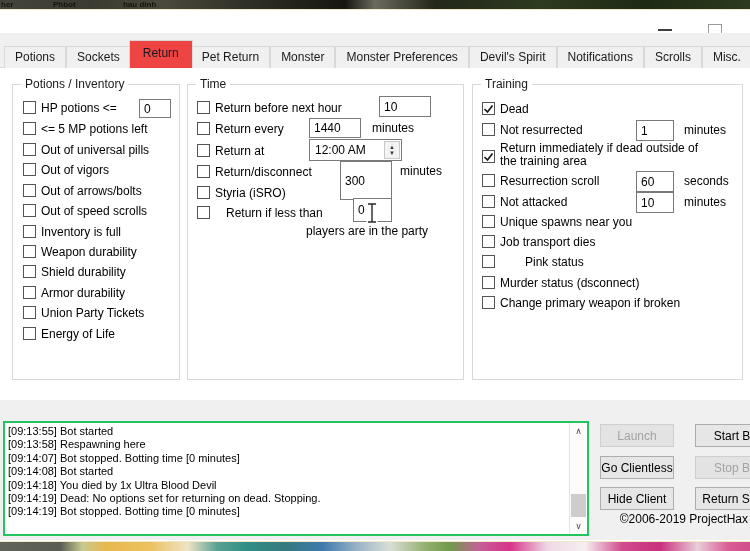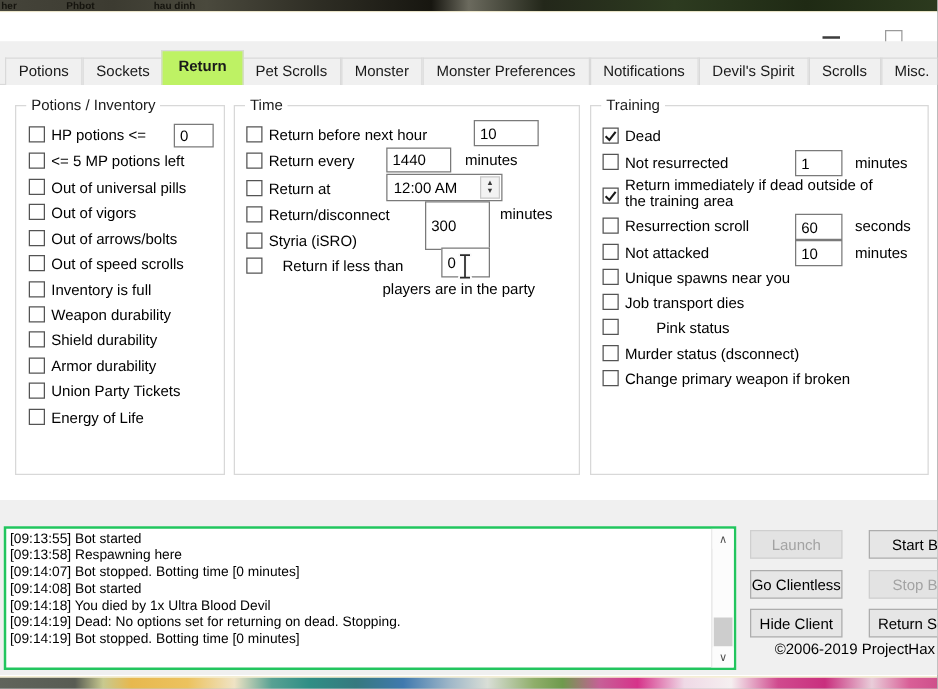--- a/index.html
+++ b/index.html
@@ -21,22 +21,22 @@
   .min-btn{position:absolute;left:650px;top:10px;width:30px;height:23px;}
   .min-glyph{position:absolute;left:8px;top:9px;width:14px;height:2px;background:#3d3d3d;}
   .max-btn{position:absolute;left:700px;top:10px;width:30px;height:23px;}
   .max-glyph{position:absolute;left:8px;top:4px;width:12px;height:12px;border:1px solid #9a9a9a;background:#fff;}
 
   .tabstrip-bg{position:absolute;left:0;top:33px;width:750px;height:34px;background:#f0f0f0;}
   .tabline{position:absolute;left:0;top:67px;width:750px;height:1px;background:#d9d9d9;}
   .tabbar{position:absolute;left:4px;top:40px;height:28px;display:flex;align-items:flex-end;z-index:2;}
   .tab{height:21px;line-height:21px;padding:0 10px;font-size:12px;background:#f0f0f0;
        border:1px solid #d9d9d9;border-bottom:none;white-space:nowrap;color:#1a1a1a;}
-  .tab.selected{height:27px;line-height:25px;background:#bef264;position:relative;z-index:3;
-       margin:0 -2px;padding:0 13px;border-color:#d9d9d9;font-weight:bold;}
+  .tab.selected{height:27px;line-height:25px;background:#ef4444;position:relative;z-index:3;
+       margin:0 -2px;padding:0 13px;border-color:#d9d9d9;}
 
   .lowerchrome{position:absolute;left:0;top:400px;width:750px;height:140px;background:#f0f0f0;}
 
   
   .groupbox{position:absolute;border:1px solid #d8d8d8;background:#fff;box-sizing:border-box;}
   .legend{position:absolute;top:-8px;left:8px;background:#fff;padding:0 4px;font-size:12px;
           line-height:14px;color:#1a1a1a;white-space:nowrap;}
   .cb{position:absolute;width:13px;height:13px;box-sizing:border-box;border:1px solid #545454;background:#fff;}
   .cb svg{position:absolute;left:-1px;top:-1px;width:13px;height:13px;}
   .cblbl{position:absolute;font-size:12px;line-height:14px;white-space:nowrap;color:#000;}
@@ -90,25 +90,25 @@
       <div class="max-glyph"></div>
     </div>
   </div>
 
   <div class="tabstrip-bg"></div>
   <div class="tabline"></div>
   <div class="tabbar" id="tabbar">
       <div class="tab">Potions</div>
       <div class="tab">Sockets</div>
       <div class="tab selected">Return</div>
-      <div class="tab">Pet Scrolls</div>
+      <div class="tab">Pet Return</div>
       <div class="tab">Monster</div>
       <div class="tab">Monster Preferences</div>
+      <div class="tab">Devil's Spirit</div>
       <div class="tab">Notifications</div>
-      <div class="tab">Devil's Spirit</div>
       <div class="tab">Scrolls</div>
       <div class="tab">Misc.</div>
     </div>
 
   <div id="groups">
       <div class="groupbox" style="left: 12px; top: 84px; width: 168px; height: 296px;">
         <div class="legend">Potions / Inventory</div>
         <span class="cb" style="left: 10px; top: 16px; width: 13px; height: 13px;"></span>
         <span class="cblbl" style="left: 28px; top: 16px;">HP potions  &lt;=</span>
         <div class="field" style="left: 126px; top: 14px; width: 32px; height: 19px;">0</div>

